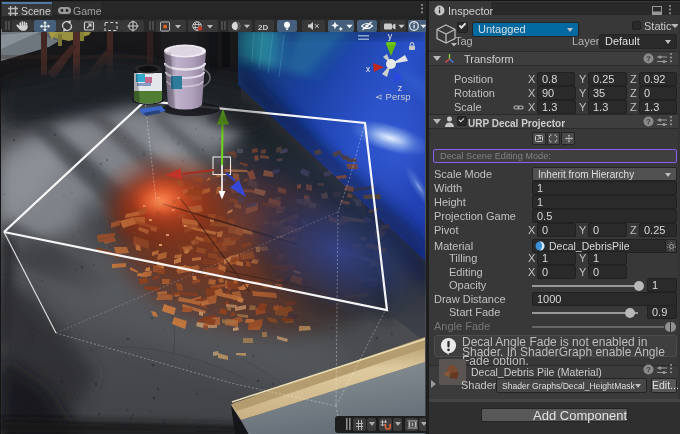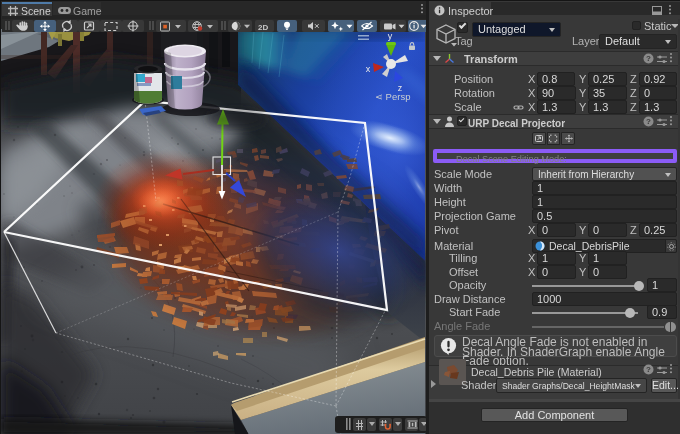--- a/index.html
+++ b/index.html
@@ -892,32 +892,32 @@
       </g>
       <polygon points="16,20 22,20 19,23.5" fill="#b8b8b8"></polygon>
     </svg>
 <div class="chk" style="left:456px;top:21px">
       <div class="tick"></div>
     </div>
 <div class="chk" style="left:631px;top:20px;width:9px;height:9px"></div>
 <div class="lbl" style="left:643px;top:19px;color:#c8c8c8">Static</div>
 <div class="abs" style="left:670px;top:23px;border-left:4px solid transparent;border-right:4px solid transparent;border-top:4.5px solid #b8b8b8"></div>
 <div class="lbl" style="left:454px;top:34px;color:#b4b4b4">Tag</div>
-<div class="dd" style="left:471px;top:21px;width:89px;height:15px;background:#0f172a">Untagged</div>
+<div class="dd" style="left:471px;top:21px;width:107px;height:15px;background:#0369a1">Untagged</div>
 <div class="lbl" style="left:571px;top:34px;color:#b4b4b4">Layer</div>
 <div class="dd" style="left:598px;top:33px;width:78px;height:15px;background:#2a2a2a">Default</div>
 
 <div class="hdr" style="top:50px;height:15px"></div>
 <div class="abs" style="left:432px;top:55px;border-left:4px solid transparent;border-right:4px solid transparent;border-top:5px solid #b8b8b8"></div>
 <svg class="abs" style="left:443px;top:52px" width="11" height="11" viewBox="0 0 11 11">
       <path d="M5.5,1 V6" stroke="#8fc832" stroke-width="1.4"></path>
       <path d="M5.5,6 L1.5,9.5" stroke="#d84848" stroke-width="1.4"></path>
       <path d="M5.5,6 L9.5,9.5" stroke="#4878e0" stroke-width="1.4"></path>
     </svg>
-<div class="lbl" style="left:463px;top:52px;font-weight:bold;color:#cccccc">Transform</div>
+<div class="lbl" style="left:463px;top:52px;font-weight:normal;color:#cccccc">Transform</div>
 <svg class="abs" style="left:642px;top:52px" width="11" height="11" viewBox="0 0 11 11">
       <circle cx="5.5" cy="5.5" r="5" fill="#8a8a8a"></circle>
       <text x="5.5" y="8.2" font-size="8" font-weight="bold" text-anchor="middle" fill="#383838" font-family="Liberation Sans">?</text>
     </svg>
 <svg class="abs" style="left:656px;top:54px" width="10" height="9" viewBox="0 0 10 9">
       <g stroke="#999" stroke-width="1.2">
         <path d="M0,2 H10 M0,6.5 H10"></path>
       </g>
       <circle cx="3" cy="2" r="1.6" fill="#999"></circle>
       <circle cx="7" cy="6.5" r="1.6" fill="#999"></circle>
@@ -986,21 +986,21 @@
 <g stroke="#c8c8c8" stroke-width="1" fill="none">
         <path d="M18,3.2 h1.6 M22.6,3.2 h1.6 M18,9.8 h1.6 M22.6,9.8 h1.6 M17.5,4 v1.6 M17.5,7.6 v1.6 M24.7,4 v1.6 M24.7,7.6 v1.6"></path>
       </g>
 <g fill="#c8c8c8">
         <path d="M67,2.5 l-1.3,1.8 h2.6 Z M67,10.5 l-1.3-1.8 h2.6 Z M63,6.5 l1.8-1.3 v2.6 Z M71,6.5 l-1.8-1.3 v2.6 Z" transform="translate(-30,0)"></path>
         <rect x="36.6" y="4.5" width="0.8" height="4"></rect>
         <rect x="35" y="6.1" width="4" height="0.8"></rect>
       </g>
 </svg>
 
-<div class="abs" style="left:432px;top:148px;width:244px;height:14px;background:#3f3f3f;border:4px solid #8b5cf6;border-radius:2px;color:#828282;font-size:9.2px;line-height:13px;padding-left:19px">Decal Scene Editing Mode:</div>
+<div class="abs" style="left:432px;top:148px;width:244px;height:14px;background:#3f3f3f;border:1px solid #8b5cf6;border-radius:2px;color:#828282;font-size:9.2px;line-height:13px;padding-left:6px">Decal Scene Editing Mode:</div>
 
 <div class="lbl" style="left:433px;top:167px">Scale Mode</div>
 <div class="dd" style="left:531px;top:166px;width:145px;height:14px;font-size:10px;line-height:12px">Inherit from Hierarchy</div>
 <div class="lbl" style="left:433px;top:181px">Width</div>
 <div class="fld" style="left:531px;top:180px;width:145px;height:14px">1</div>
 <div class="lbl" style="left:433px;top:195px">Height</div>
 <div class="fld" style="left:531px;top:194px;width:145px;height:14px">1</div>
 <div class="lbl" style="left:433px;top:209px">Projection Game</div>
 <div class="fld" style="left:531px;top:208px;width:145px;height:14px">0.5</div>
 <div class="lbl" style="left:433px;top:223px">Pivot</div>
@@ -1021,21 +1021,21 @@
 <svg class="abs" style="left:666px;top:241px" width="9" height="9" viewBox="0 0 9 9">
       <circle cx="4.5" cy="4.5" r="2" fill="none" stroke="#aaa" stroke-width="1"></circle>
       <circle cx="4.5" cy="4.5" r="3.8" fill="none" stroke="#aaa" stroke-width="0.8" stroke-dasharray="1.5 1.8"></circle>
     </svg>
 
 <div class="lbl" style="left:448px;top:251px">Tilling</div>
 <div class="lbl" style="left:527px;top:251px">X</div>
     <div class="fld" style="left:536px;top:250px;width:39px;height:14px">1</div>
 <div class="lbl" style="left:578px;top:251px">Y</div>
     <div class="fld" style="left:587px;top:250px;width:39px;height:14px">1</div>
-<div class="lbl" style="left:448px;top:265px">Offset</div>
+<div class="lbl" style="left:448px;top:265px">Editing</div>
 <div class="lbl" style="left:527px;top:265px">X</div>
     <div class="fld" style="left:536px;top:264px;width:39px;height:14px">0</div>
 <div class="lbl" style="left:578px;top:265px">Y</div>
     <div class="fld" style="left:587px;top:264px;width:39px;height:14px">0</div>
 
 <div class="lbl" style="left:448px;top:278px">Opacity</div>
 <div class="abs" style="left:531px;top:284px;width:106px;height:2px;background:#999"></div>
 <div class="abs" style="left:633px;top:280px;width:10px;height:10px;border-radius:50%;background:#b8b8b8"></div>
 <div class="fld" style="left:646px;top:277px;width:30px;height:14px">1</div>
 <div class="lbl" style="left:433px;top:292px">Draw Distance</div>
@@ -1081,18 +1081,18 @@
       <circle cx="7" cy="6.5" r="1.6" fill="#999"></circle>
     </svg>
 <div class="kebab" style="left:669px;top:363px"></div>
 <div class="abs" style="left:430px;top:379px;border-top:4px solid transparent;border-bottom:4px solid transparent;border-left:5px solid #999"></div>
 <div class="lbl" style="left:460px;top:378px;color:#c4c4c4">Shader</div>
 <div class="dd" style="left:495px;top:377px;width:151px;height:15px;background:#464646;font-size:8.6px;line-height:13px">Shader Graphs/Decal_HeightMask</div>
 <div class="abs" style="left:650px;top:377px;width:26px;height:15px;background:#585858;border:1px solid #242424;border-radius:2px;color:#dedede;font-size:10.5px;line-height:13px;text-align:center">Edit...</div>
 
 <div class="abs" style="left:428px;top:398px;width:252px;height:3px;background:#454545"></div>
 <div class="abs" style="left:428px;top:401px;width:252px;height:33px;background:#2f2f2f"></div>
-<div class="abs" style="left:480px;top:407px;width:147px;height:14px;background:#585858;border:1px solid #242424;border-radius:2px;color:#e2e2e2;font-size:11px;line-height:13px;text-align:center">Add Component</div>
+<div class="abs" style="left:480px;top:407px;width:147px;height:14px;background:#585858;border:1px solid #242424;border-radius:2px;color:#e2e2e2;font-size:13px;line-height:13px;text-align:right">Add Component</div>
 
 <div class="abs" style="left:677px;top:18px;width:2px;height:380px;background:#343434"></div>
 
 <div class="abs" style="left:425px;top:0;width:3px;height:434px;background:#1e1e1e"></div>
 </div>
 
 </body></html>

